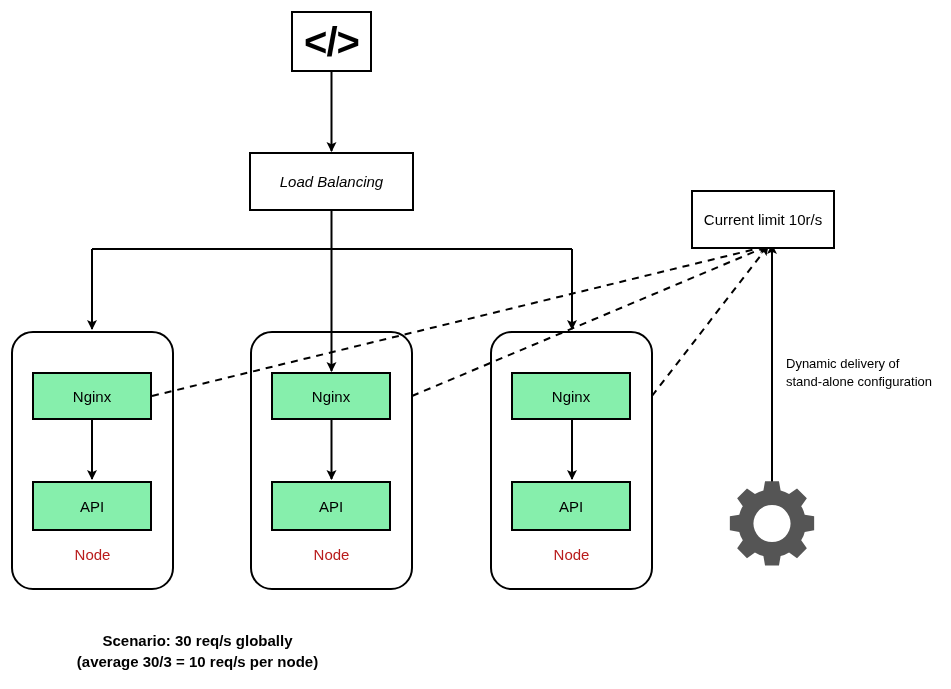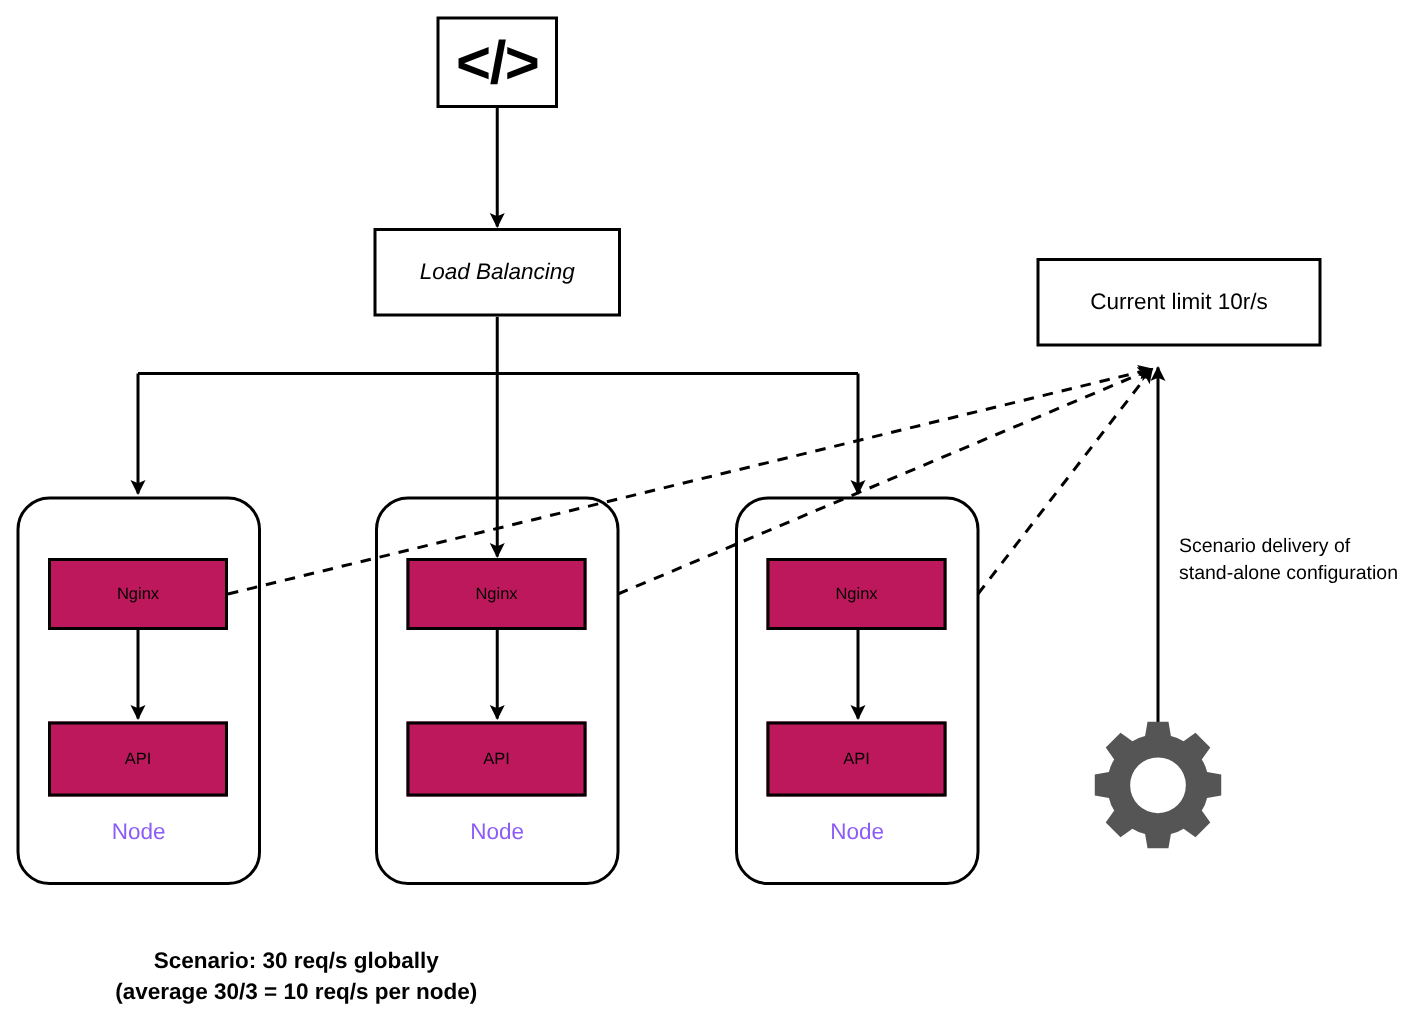--- a/index.html
+++ b/index.html
@@ -30,44 +30,44 @@
     position: absolute;
     box-sizing: border-box;
     border: 2px solid #000000;
     border-radius: 22px;
     background: transparent;
   }
   .inner-box {
     position: absolute;
     box-sizing: border-box;
     border: 2px solid #000000;
-    background: #be185d;
+    background: #86efac;
     display: flex;
     align-items: center;
     justify-content: center;
-    font-size: 11px;
+    font-size: 15px;
     line-height: 1;
     color: #000000;
   }
   .plain-box {
     position: absolute;
     box-sizing: border-box;
     border: 2px solid #000000;
     background: #ffffff;
     display: flex;
     align-items: center;
     justify-content: center;
     font-size: 15px;
     color: #000000;
   }
   .node-label {
     position: absolute;
     text-align: center;
     font-size: 15px;
-    color: #8b5cf6;
+    color: #b91c1c;
   }
   .code-glyph {
     font-family: "Liberation Sans", sans-serif;
     font-size: 40px;
     font-weight: bold;
     letter-spacing: -1px;
     line-height: 1;
     color: #000000;
   }
   .side-note {
@@ -148,25 +148,25 @@
   </svg>
 
   <div class="plain-box" style="left:291px; top:11px; width:81px; height:61px;">
     <span class="code-glyph">&lt;/&gt;</span>
   </div>
 
   <div class="plain-box" style="left:249px; top:152px; width:165px; height:59px;font-style:italic;">
     <span>Load Balancing</span>
   </div>
 
-  <div class="plain-box" style="left:691px; top:172px; width:190px; height:59px;">
+  <div class="plain-box" style="left:691px; top:190px; width:144px; height:59px;">
     <span>Current limit 10r/s</span>
   </div>
 
-  <div class="side-note" style="left:786px; top:355px; width:165px;">Scenario delivery of
+  <div class="side-note" style="left:786px; top:355px; width:165px;">Dynamic delivery of
 stand-alone configuration</div>
 
   <div class="node-card" style="left:11px; top:331px; width:163px; height:259px;"></div>
   <div class="inner-box" style="left:32px; top:372px; width:120px; height:48px;">
     <span>Nginx</span>
   </div>
   <div class="inner-box" style="left:32px; top:481px; width:120px; height:50px;">
     <span>API</span>
   </div>
   <div class="node-label" style="left:11px; top:546px; width:163px;">Node</div>

